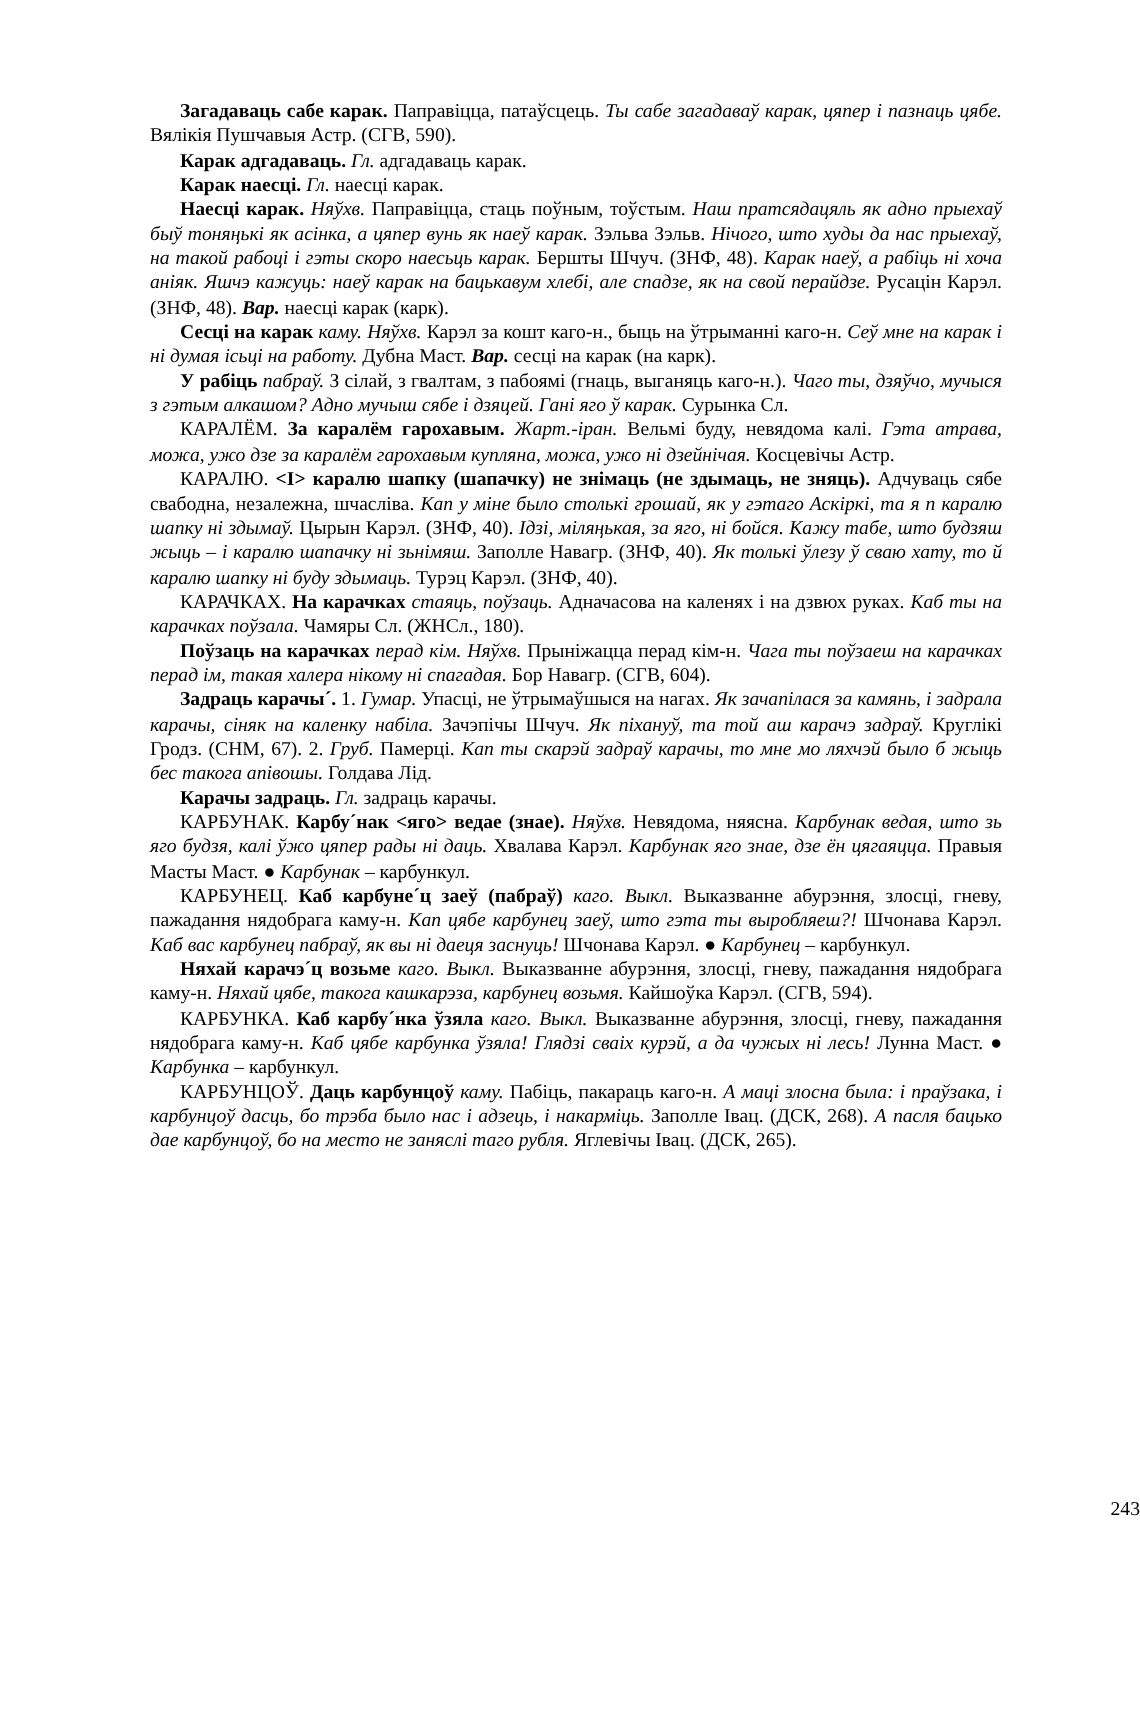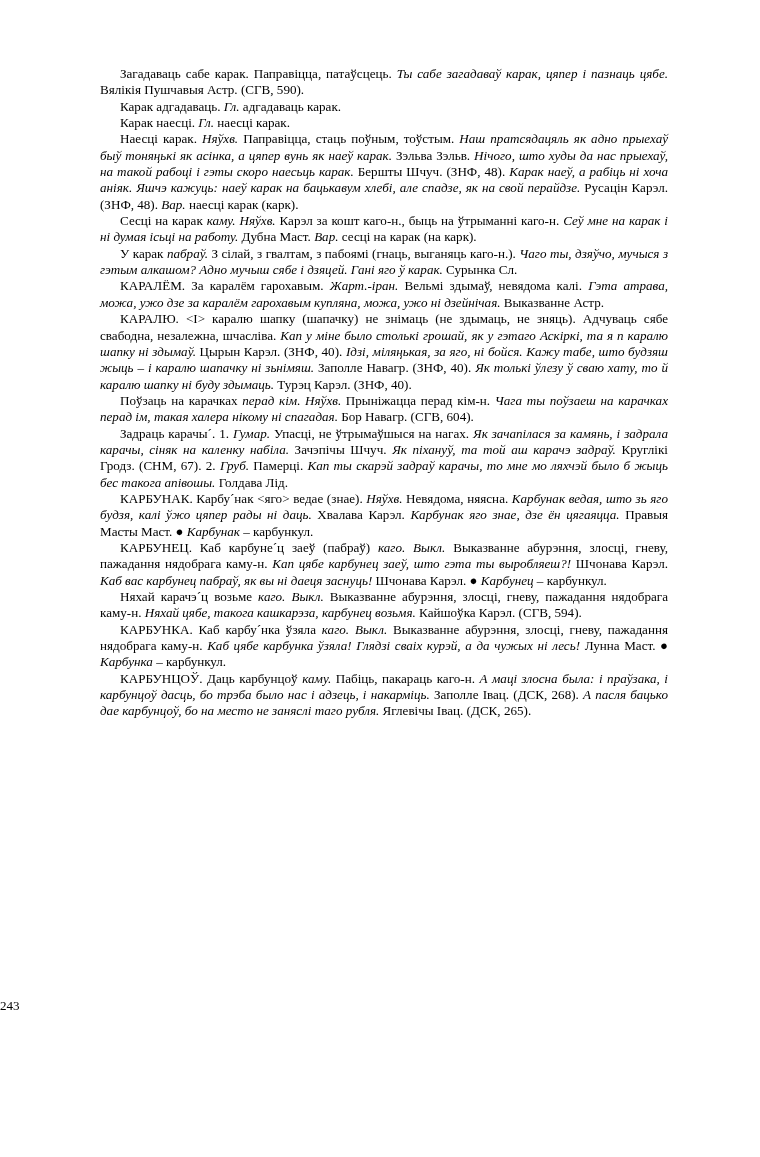--- a/index.html
+++ b/index.html
@@ -28,54 +28,56 @@
     text-justify: inter-word;
     hyphens: none;
   }
   .entry {
     margin: 0;
     padding: 0;
     text-indent: 20px;
     text-align: justify;
   }
   b, .bold {
-    font-weight: normal;
+    font-weight: bold;
   }
   i, .ital {
     font-style: italic;
   }
   .bi {
-    font-weight: normal;
+    font-weight: bold;
     font-style: italic;
   }
   .page-number {
     position: absolute;
     left: 0;
     right: 0;
     top: 998px;
-    text-align: left;
+    text-align: right;
     font-size: 13.1px;
     font-family: "Liberation Serif", "DejaVu Serif", serif;
   }
 </style>
 </head>
 <body>
 
 <div class="page">
   <div class="body-text" id="entries-container">
       <p class="entry"><span class="bold">Загадаваць сабе карак.</span><span> Паправіцца, патаўсцець. </span><span class="ital">Ты сабе загадаваў карак, цяпер і пазнаць цябе.</span><span> Вялікія Пушчавыя Астр. (СГВ, 590).</span></p>
       <p class="entry"><span class="bold">Карак адгадаваць.</span><span> </span><span class="ital">Гл.</span><span> адгадаваць карак.</span></p>
       <p class="entry"><span class="bold">Карак наесці.</span><span> </span><span class="ital">Гл.</span><span> наесці карак.</span></p>
       <p class="entry"><span class="bold">Наесці карак.</span><span> </span><span class="ital">Няўхв.</span><span> Паправіцца, стаць поўным, тоўстым. </span><span class="ital">Наш пратсядацяль як адно прыехаў быў тоняңькі як асінка, а цяпер вунь як наеў карак.</span><span> Зэльва Зэльв. </span><span class="ital">Нічого, што худы да нас прыехаў, на такой рабоці і гэты скоро наесьць карак.</span><span> Бершты Шчуч. (ЗНФ, 48). </span><span class="ital">Карак наеў, а рабіць ні хоча аніяк. Яшчэ кажуць: наеў карак на бацькавум хлебі, але спадзе, як на свой перайдзе.</span><span> Русацін Карэл. (ЗНФ, 48). </span><span class="bi">Вар.</span><span> наесці карак (карк).</span></p>
       <p class="entry"><span class="bold">Сесці на карак</span><span> </span><span class="ital">каму.</span><span> </span><span class="ital">Няўхв.</span><span> Карэл за кошт каго-н., быць на ўтрыманні каго-н. </span><span class="ital">Сеў мне на карак і ні думая ісьці на работу.</span><span> Дубна Маст. </span><span class="bi">Вар.</span><span> сесці на карак (на карк).</span></p>
-      <p class="entry"><span class="bold">У карак</span><span> </span><span class="ital">пабраў.</span><span> З сілай, з гвалтам, з пабоямі (гнаць, выганяць каго-н.). </span><span class="ital">Чаго ты, дзяўчо, мучыся з гэтым алкашом? Адно мучыш сябе і дзяцей. Гані яго ў карак.</span><span> Сурынка Сл.</span></p>
-      <p class="entry"><span>КАРАЛЁМ. </span><span class="bold">За каралём гарохавым.</span><span> </span><span class="ital">Жарт.-іран.</span><span> Вельмі здымаў, невядома калі. </span><span class="ital">Гэта атрава, можа, ужо дзе за каралём гарохавым купляна, можа, ужо ні дзейнічая.</span><span> Выказванне Астр.</span></p>
+      <p class="entry"><span class="bold">У рабіць</span><span> </span><span class="ital">пабраў.</span><span> З сілай, з гвалтам, з пабоямі (гнаць, выганяць каго-н.). </span><span class="ital">Чаго ты, дзяўчо, мучыся з гэтым алкашом? Адно мучыш сябе і дзяцей. Гані яго ў карак.</span><span> Сурынка Сл.</span></p>
+      <p class="entry"><span>КАРАЛЁМ. </span><span class="bold">За каралём гарохавым.</span><span> </span><span class="ital">Жарт.-іран.</span><span> Вельмі буду, невядома калі. </span><span class="ital">Гэта атрава, можа, ужо дзе за каралём гарохавым купляна, можа, ужо ні дзейнічая.</span><span> Косцевічы Астр.</span></p>
       <p class="entry"><span>КАРАЛЮ. </span><span class="bold">&lt;І&gt; каралю шапку (шапачку) не знімаць (не здымаць, не зняць).</span><span> Адчуваць сябе свабодна, незалежна, шчасліва. </span><span class="ital">Кап у міне было столькі грошай, як у гэтаго Аскіркі, та я п каралю шапку ні здымаў.</span><span> Цырын Карэл. (ЗНФ, 40). </span><span class="ital">Ідзі, міляңькая, за яго, ні бойся. Кажу табе, што будзяш жыць – і каралю шапачку ні зьнімяш.</span><span> Заполле Навагр. (ЗНФ, 40). </span><span class="ital">Як толькі ўлезу ў сваю хату, то й каралю шапку ні буду здымаць.</span><span> Турэц Карэл. (ЗНФ, 40).</span></p>
+      <p class="entry"><span>КАРАЧКАХ. </span><span class="bold">На карачках</span><span> </span><span class="ital">стаяць, поўзаць.</span><span> Адначасова на каленях і на дзвюх руках. </span><span class="ital">Каб ты на карачках поўзала.</span><span> Чамяры Сл. (ЖНСл., 180).</span></p>
       <p class="entry"><span class="bold">Поўзаць на карачках</span><span> </span><span class="ital">перад кім.</span><span> </span><span class="ital">Няўхв.</span><span> Прыніжацца перад кім-н. </span><span class="ital">Чага ты поўзаеш на карачках перад ім, такая халера нікому ні спагадая.</span><span> Бор Навагр. (СГВ, 604).</span></p>
       <p class="entry"><span class="bold">Задраць карачы´.</span><span> 1. </span><span class="ital">Гумар.</span><span> Упасці, не ўтрымаўшыся на нагах. </span><span class="ital">Як зачапілася за камянь, і задрала карачы, сіняк на каленку набіла.</span><span> Зачэпічы Шчуч. </span><span class="ital">Як піхануў, та той аш карачэ задраў.</span><span> Круглікі Гродз. (СНМ, 67). 2. </span><span class="ital">Груб.</span><span> Памерці. </span><span class="ital">Кап ты скарэй задраў карачы, то мне мо ляхчэй было б жыць бес такога апівошы.</span><span> Голдава Лід.</span></p>
+      <p class="entry"><span class="bold">Карачы задраць.</span><span> </span><span class="ital">Гл.</span><span> задраць карачы.</span></p>
       <p class="entry"><span>КАРБУНАК. </span><span class="bold">Карбу´нак &lt;яго&gt; ведае (знае).</span><span> </span><span class="ital">Няўхв.</span><span> Невядома, няясна. </span><span class="ital">Карбунак ведая, што зь яго будзя, калі ўжо цяпер рады ні даць.</span><span> Хвалава Карэл. </span><span class="ital">Карбунак яго знае, дзе ён цягаяцца.</span><span> Правыя Масты Маст. ● </span><span class="ital">Карбунак</span><span> – карбункул.</span></p>
       <p class="entry"><span>КАРБУНЕЦ. </span><span class="bold">Каб карбуне´ц заеў (пабраў)</span><span> </span><span class="ital">каго.</span><span> </span><span class="ital">Выкл.</span><span> Выказванне абурэння, злосці, гневу, пажадання нядобрага каму-н. </span><span class="ital">Кап цябе карбунец заеў, што гэта ты выробляеш?!</span><span> Шчонава Карэл. </span><span class="ital">Каб вас карбунец пабраў, як вы ні даеця заснуць!</span><span> Шчонава Карэл. ● </span><span class="ital">Карбунец</span><span> – карбункул.</span></p>
       <p class="entry"><span class="bold">Няхай карачэ´ц возьме</span><span> </span><span class="ital">каго.</span><span> </span><span class="ital">Выкл.</span><span> Выказванне абурэння, злосці, гневу, пажадання нядобрага каму-н. </span><span class="ital">Няхай цябе, такога кашкарэза, карбунец возьмя.</span><span> Кайшоўка Карэл. (СГВ, 594).</span></p>
       <p class="entry"><span>КАРБУНКА. </span><span class="bold">Каб карбу´нка ўзяла</span><span> </span><span class="ital">каго.</span><span> </span><span class="ital">Выкл.</span><span> Выказванне абурэння, злосці, гневу, пажадання нядобрага каму-н. </span><span class="ital">Каб цябе карбунка ўзяла! Глядзі сваіх курэй, а да чужых ні лесь!</span><span> Лунна Маст. ● </span><span class="ital">Карбунка</span><span> – карбункул.</span></p>
       <p class="entry"><span>КАРБУНЦОЎ. </span><span class="bold">Даць карбунцоў</span><span> </span><span class="ital">каму.</span><span> Пабіць, пакараць каго-н. </span><span class="ital">А маці злосна была: і праўзака, і карбунцоў дасць, бо трэба было нас і адзець, і накарміць.</span><span> Заполле Івац. (ДСК, 268). </span><span class="ital">А пасля бацько дае карбунцоў, бо на место не заняслі таго рубля.</span><span> Яглевічы Івац. (ДСК, 265).</span></p>
     </div>
   <div class="page-number">243</div>
 </div>
 
 </body></html>

